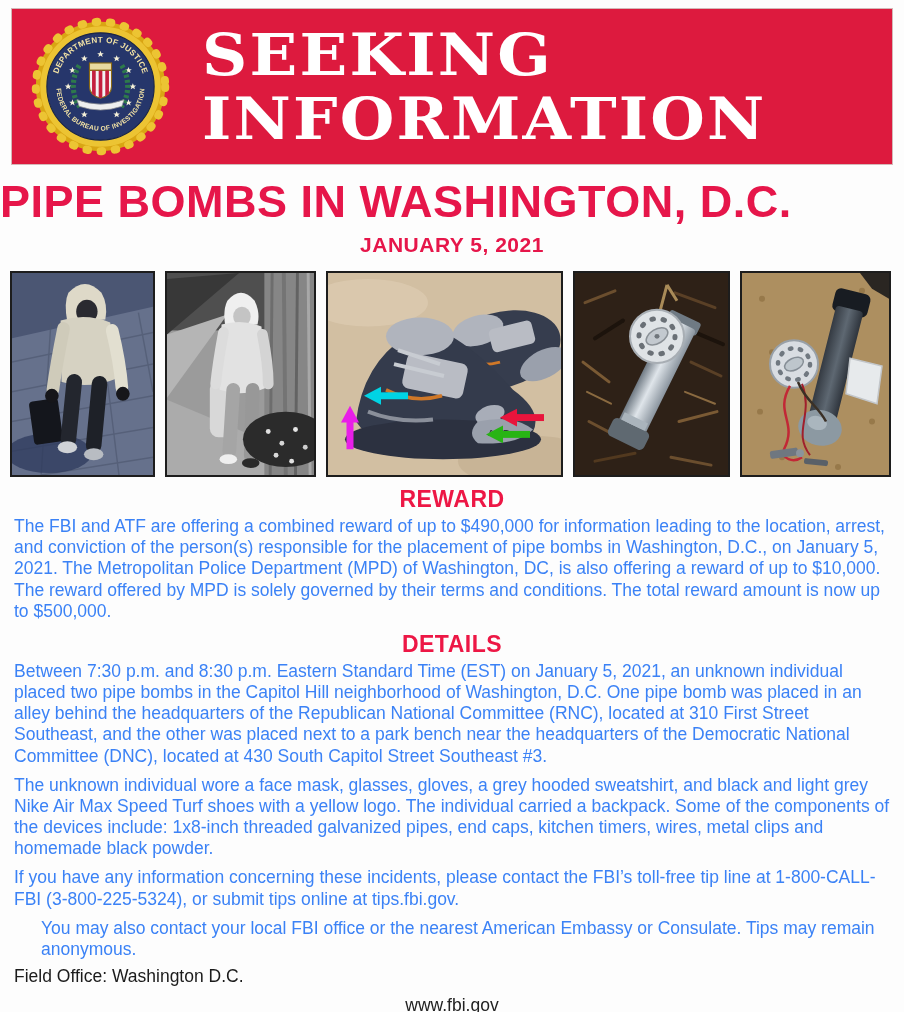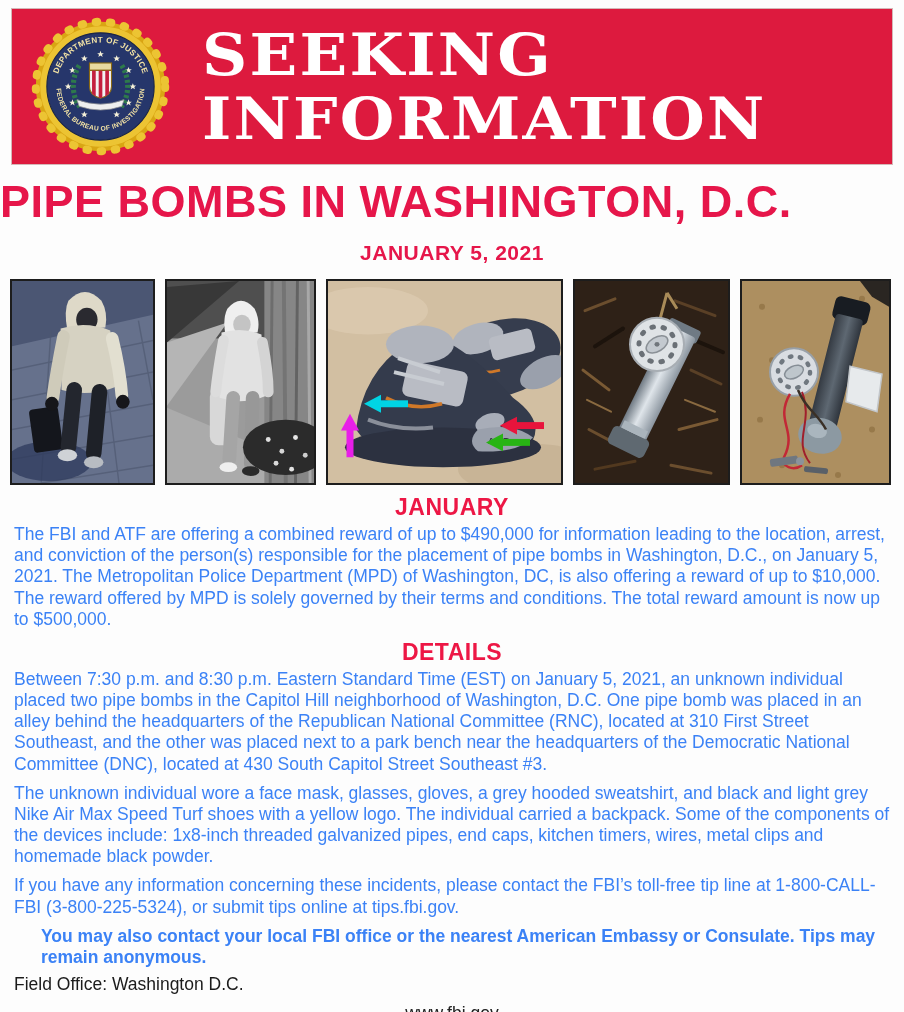--- a/index.html
+++ b/index.html
@@ -19,42 +19,42 @@
     margin-left:28px; color:#ffffff; font-family:"DejaVu Serif", serif;
     font-weight:bold; font-size:57px; line-height:1.12; letter-spacing:2px;
     transform:scaleX(1.10); transform-origin:left center; white-space:nowrap;
   }
   
   .main-title {
     margin-top:11px; color:#e6164a; font-size:45px;
     font-weight:bold; letter-spacing:0.5px;
   }
   .date-line {
-    margin-top:13px; text-align:center; color:#e6164a; font-size:21px;
+    margin-top:5px; text-align:center; color:#e6164a; font-size:21px;
     font-weight:bold; letter-spacing:0.5px;
   }
   
   .photos {
     margin:14px 10px 0 10px; display:flex; gap:10px; height:206px;
   }
   .photo {
     border:2px solid #1d1d1d; background:#888; height:206px; overflow:hidden;
   }
   .photo svg { display:block; width:100%; height:100%; }
   .ph1 { width:145px; } .ph2 { width:151px; } .ph3 { width:237px; }
   .ph4 { width:157px; } .ph5 { width:151px; }
   
   .section-heading {
     text-align:center; color:#ed1745; font-size:23px; font-weight:bold;
     margin:9px 0 3px 0; letter-spacing:0.5px;
   }
   .body-text {
     margin:0 14px 8px 14px; color:#3b82f6; font-size:17.5px; line-height:1.21;
   }
-  .body-text.bold { font-weight:bold; margin-bottom:6px;margin-left:41px; }
+  .body-text.bold { font-weight:normal; margin-bottom:6px;margin-left:41px; }
   .field-office { margin:0 14px 4px 14px; color:#1b1b1b; font-size:17.5px; line-height:1.21; }
   .field-office .lbl { font-weight:normal; }
   .website { text-align:center; color:#222; font-size:17.5px; margin-top:8px; }
 </style>
 </head>
 <body>
 
 <div class="poster">
 
   <header class="banner">
@@ -309,21 +309,21 @@
         <polygon points="108,86 140,94 135,132 104,122" fill="#e7eaec" stroke="#c2c6ca" stroke-width="1.5"></polygon>
         <g>
           <rect x="28" y="178" width="28" height="8" rx="2" fill="#6f7780" transform="rotate(-8 42 182)"></rect>
           <rect x="62" y="188" width="24" height="6" rx="2" fill="#596068" transform="rotate(6 74 191)"></rect>
           <circle cx="58" cy="182" r="4" fill="#8b939c"></circle>
         </g>
       </svg>
     </figure>
   </div>
 
-  <h2 class="section-heading">JANUARY</h2>
+  <h2 class="section-heading">REWARD</h2>
   <p class="body-text">The FBI and ATF are offering a combined reward of up to $490,000 for information leading to the location, arrest, and conviction of the person(s) responsible for the placement of pipe bombs in Washington, D.C., on January 5, 2021. The Metropolitan Police Department (MPD) of Washington, DC, is also offering a reward of up to $10,000.  The reward offered by MPD is solely governed by their terms and conditions. The total reward amount is now up to $500,000.</p>
 
   <h2 class="section-heading">DETAILS</h2>
   <p class="body-text">Between 7:30 p.m. and 8:30 p.m. Eastern Standard Time (EST) on January 5, 2021, an unknown individual placed two pipe bombs in the Capitol Hill neighborhood of Washington, D.C. One pipe bomb was placed in an alley behind the headquarters of the Republican National Committee (RNC), located at 310 First Street Southeast, and the other was placed next to a park bench near the headquarters of the Democratic National Committee (DNC), located at 430 South Capitol Street Southeast #3.</p>
   <p class="body-text">The unknown individual wore a face mask, glasses, gloves, a grey hooded sweatshirt, and black and light grey Nike Air Max Speed Turf shoes with a yellow logo. The individual carried a backpack. Some of the components of the devices include: 1x8-inch threaded galvanized pipes, end caps, kitchen timers, wires, metal clips and homemade black powder.</p>
   <p class="body-text">If you have any information concerning these incidents, please contact the FBI’s toll-free tip line at 1-800-CALL-FBI (3-800-225-5324), or submit tips online at tips.fbi.gov.</p>
 
   <p class="body-text bold">You may also contact your local FBI office or the nearest American Embassy or Consulate. Tips may remain anonymous.</p>
   <p class="field-office">
     <span class="lbl">Field Office:</span>

